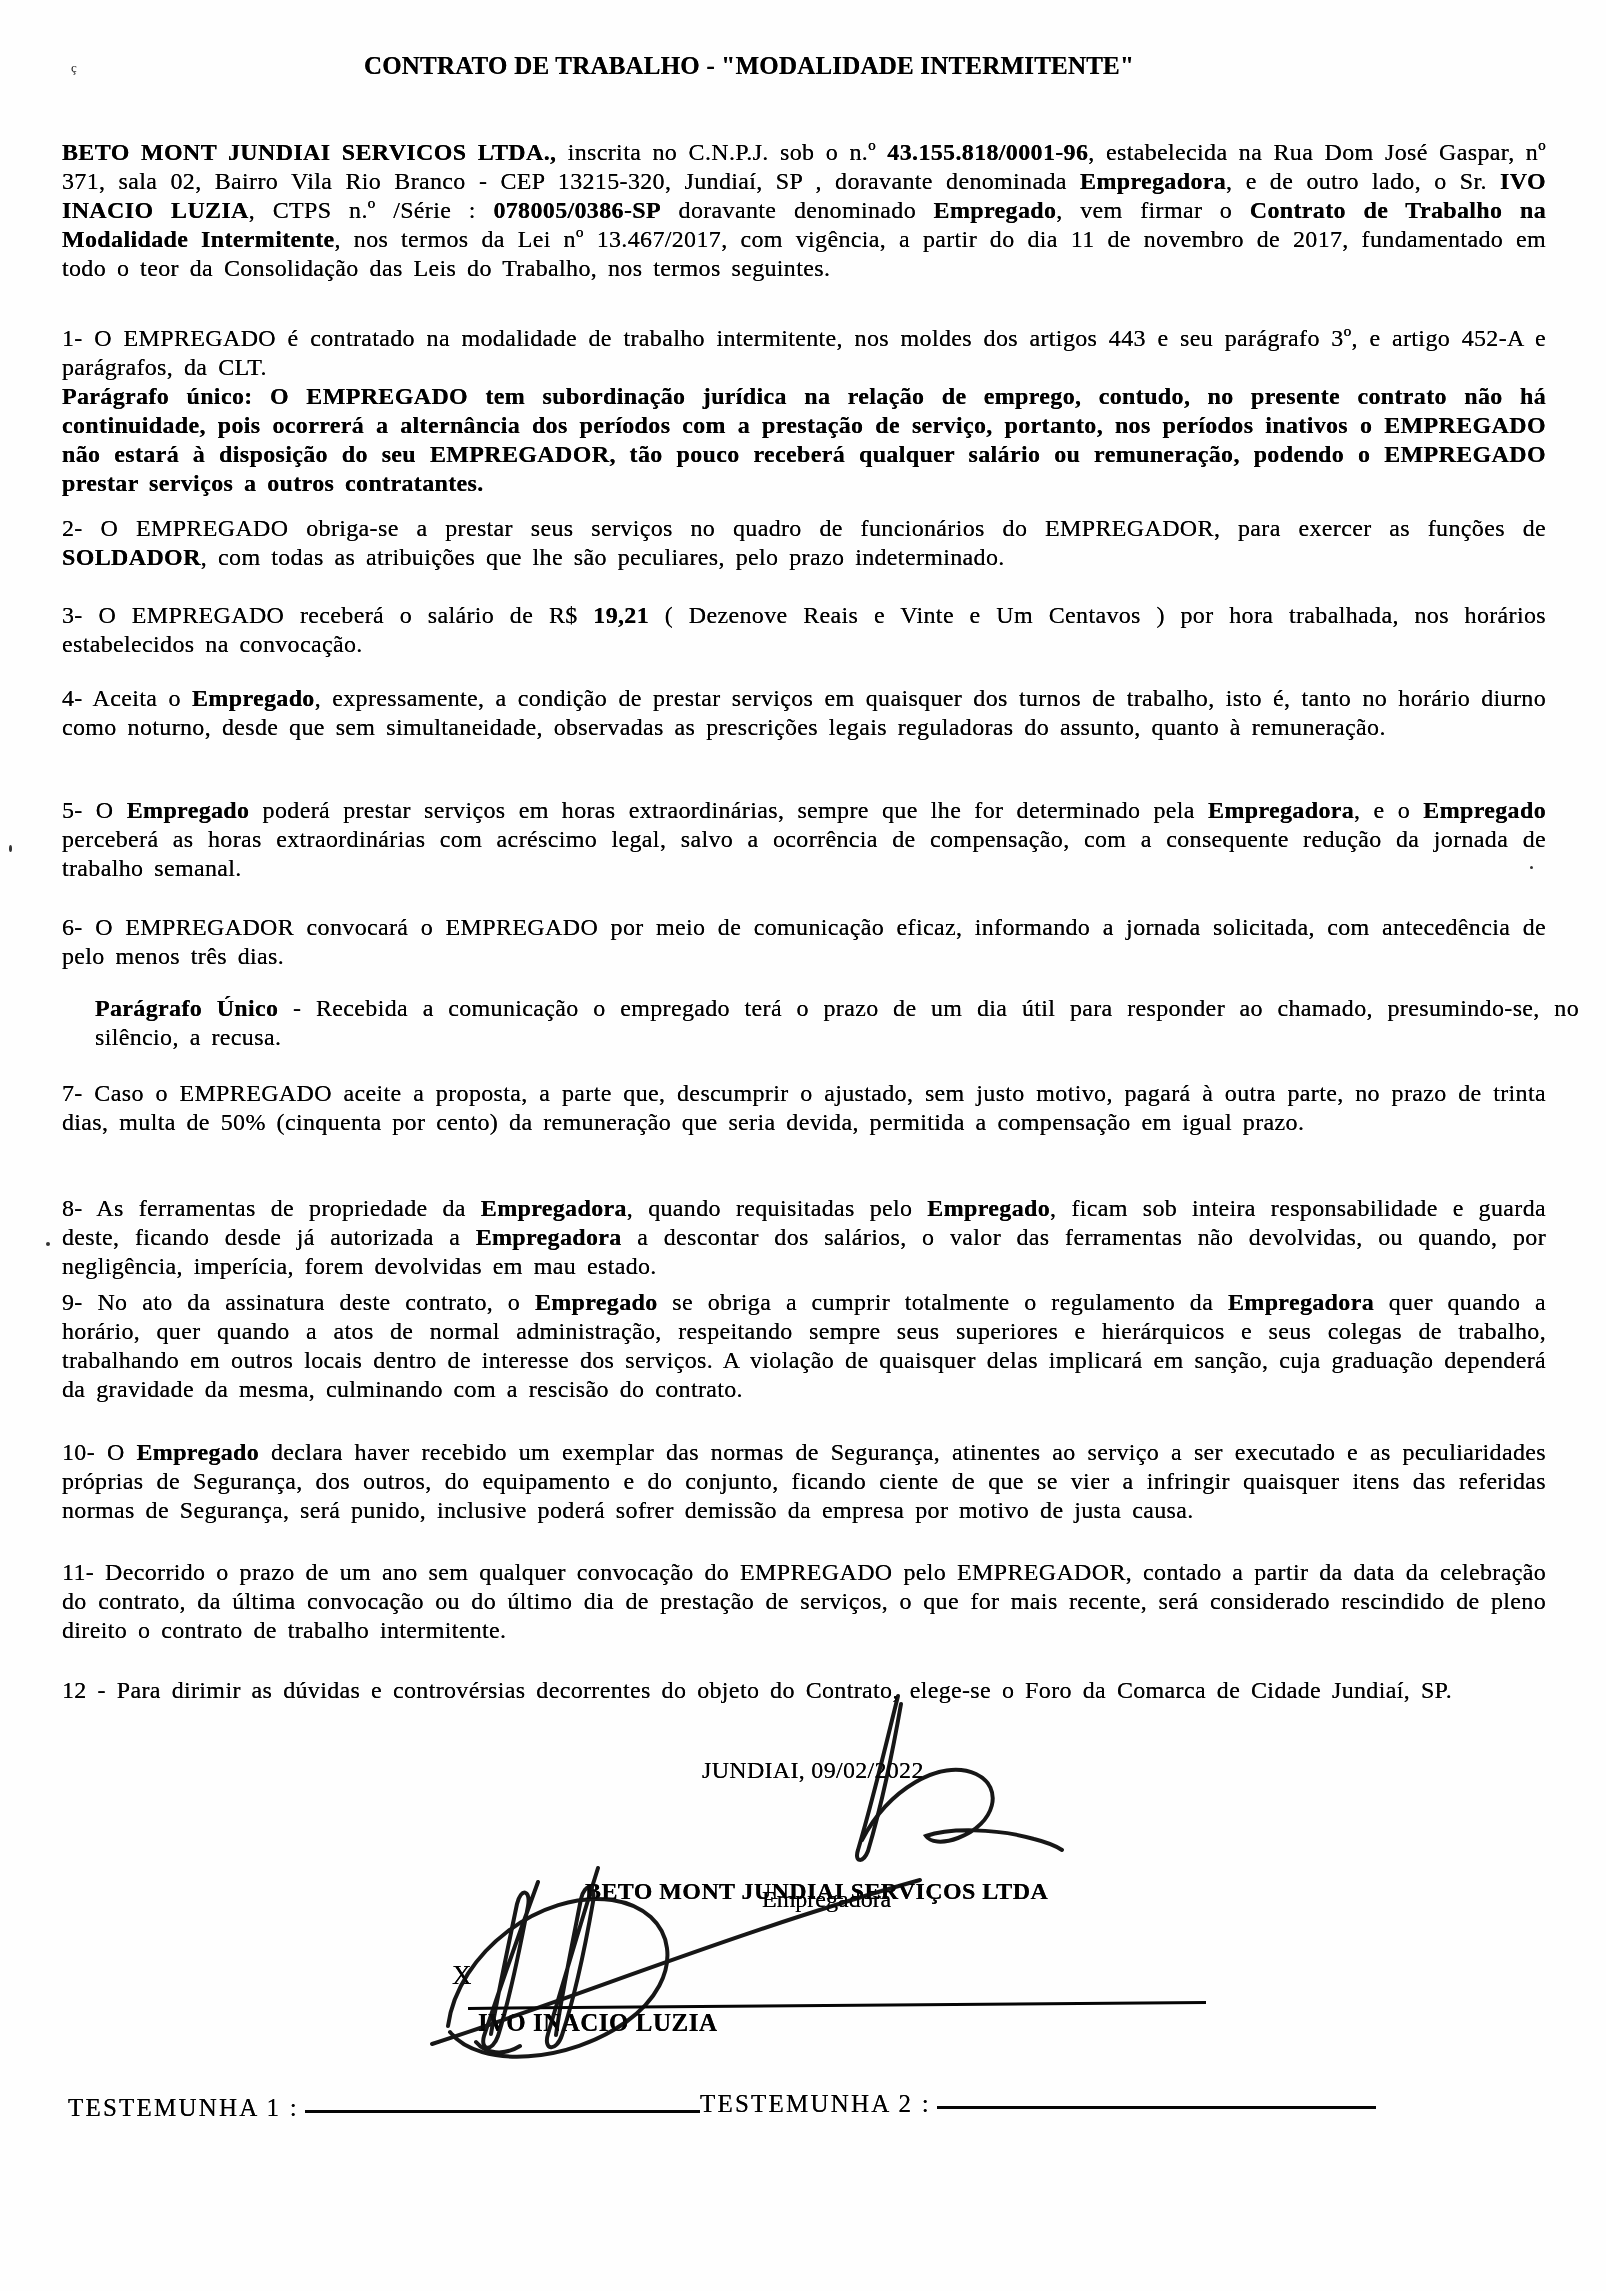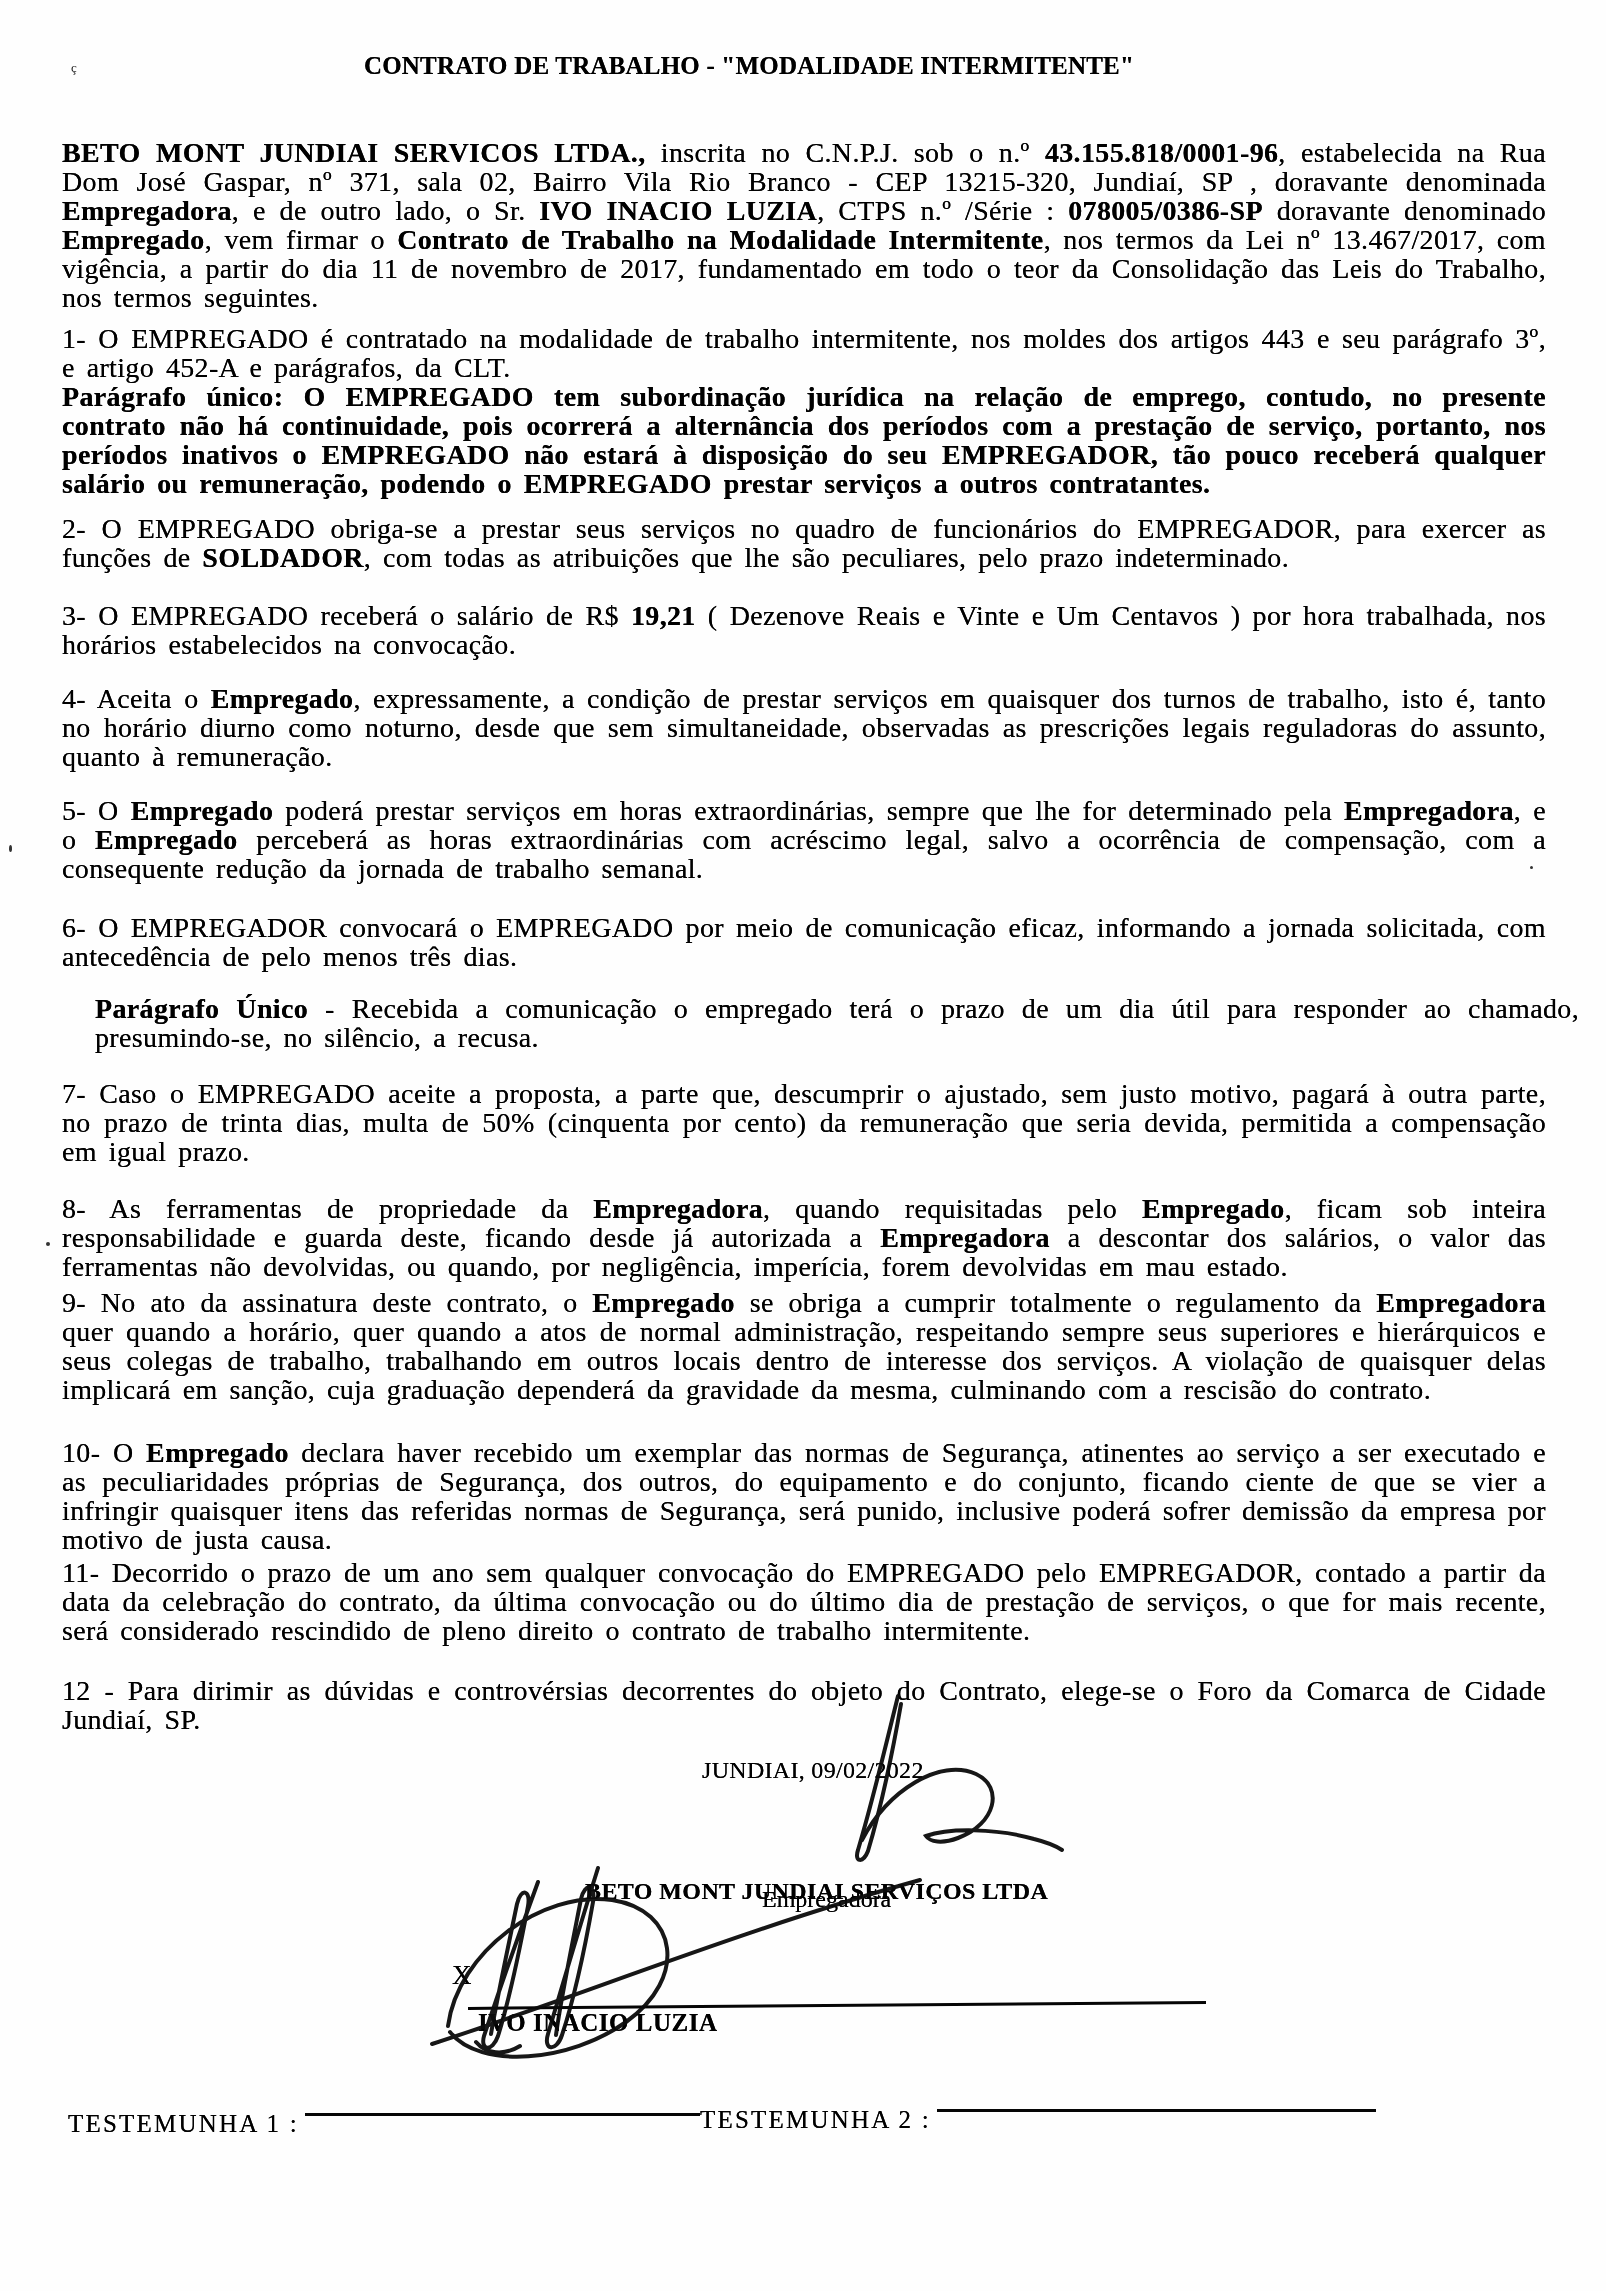--- a/index.html
+++ b/index.html
@@ -8,35 +8,35 @@
     font-family:"Liberation Serif", serif;color:#000;overflow:hidden;
   }
   .page{position:absolute;inset:0;background:#fefefe;}
   
   .ink{text-shadow:0 0 .6px rgba(0,0,0,.85);}
   .doc-title{
     position:absolute;top:52px;left:62px;width:1484px;text-align:center;
     font-weight:bold;font-size:25px;letter-spacing:.2px;transform:translateX(-55px);
   }
   .block{
-    position:absolute;left:62px;width:1484px;font-size:28px;line-height:29px;
+    position:absolute;left:62px;width:1484px;font-size:24px;line-height:29px;
     letter-spacing:.35px;word-spacing:4.5px;text-align:justify;
   }
   .block p{margin:0;}
   b{font-weight:bold;}
   
   .sig-date{position:absolute;left:702px;top:1757px;font-size:24px;letter-spacing:.3px;}
   .sig-company{position:absolute;left:585px;top:1850px;font-size:24px;font-weight:bold;letter-spacing:.4px;margin-top:28px;}
   .sig-role{position:absolute;left:762px;top:1886px;font-size:24px;}
   .sig-x{position:absolute;left:452px;top:1960px;font-size:27px;}
   .sig-line{position:absolute;left:468px;top:2004px;width:738px;border-top:3px solid #050505;transform:rotate(-0.45deg);}
   .sig-name{position:absolute;left:478px;top:2009px;font-size:25px;font-weight:bold;letter-spacing:.5px;}
   .signature-svg{position:absolute;left:280px;top:1690px;width:1000px;height:380px;}
   
-  .witness{position:absolute;font-size:25px;letter-spacing:2.2px;display:flex;align-items:flex-start;margin-top:16px;}
+  .witness{position:absolute;font-size:25px;letter-spacing:2.2px;display:flex;align-items:center;}
   .witness .wline{flex:1;border-bottom:3px solid #060606;transform:translateY(3px);margin-left:6px;}
   #witness-1{left:68px;top:2094px;width:632px;}
   #witness-2{left:700px;top:2090px;width:676px;}
   
   .speck{position:absolute;background:#333;border-radius:50%;}
   .glyph-speck{position:absolute;font-size:13px;color:#222;}
 </style>
 </head>
 <body>
 

